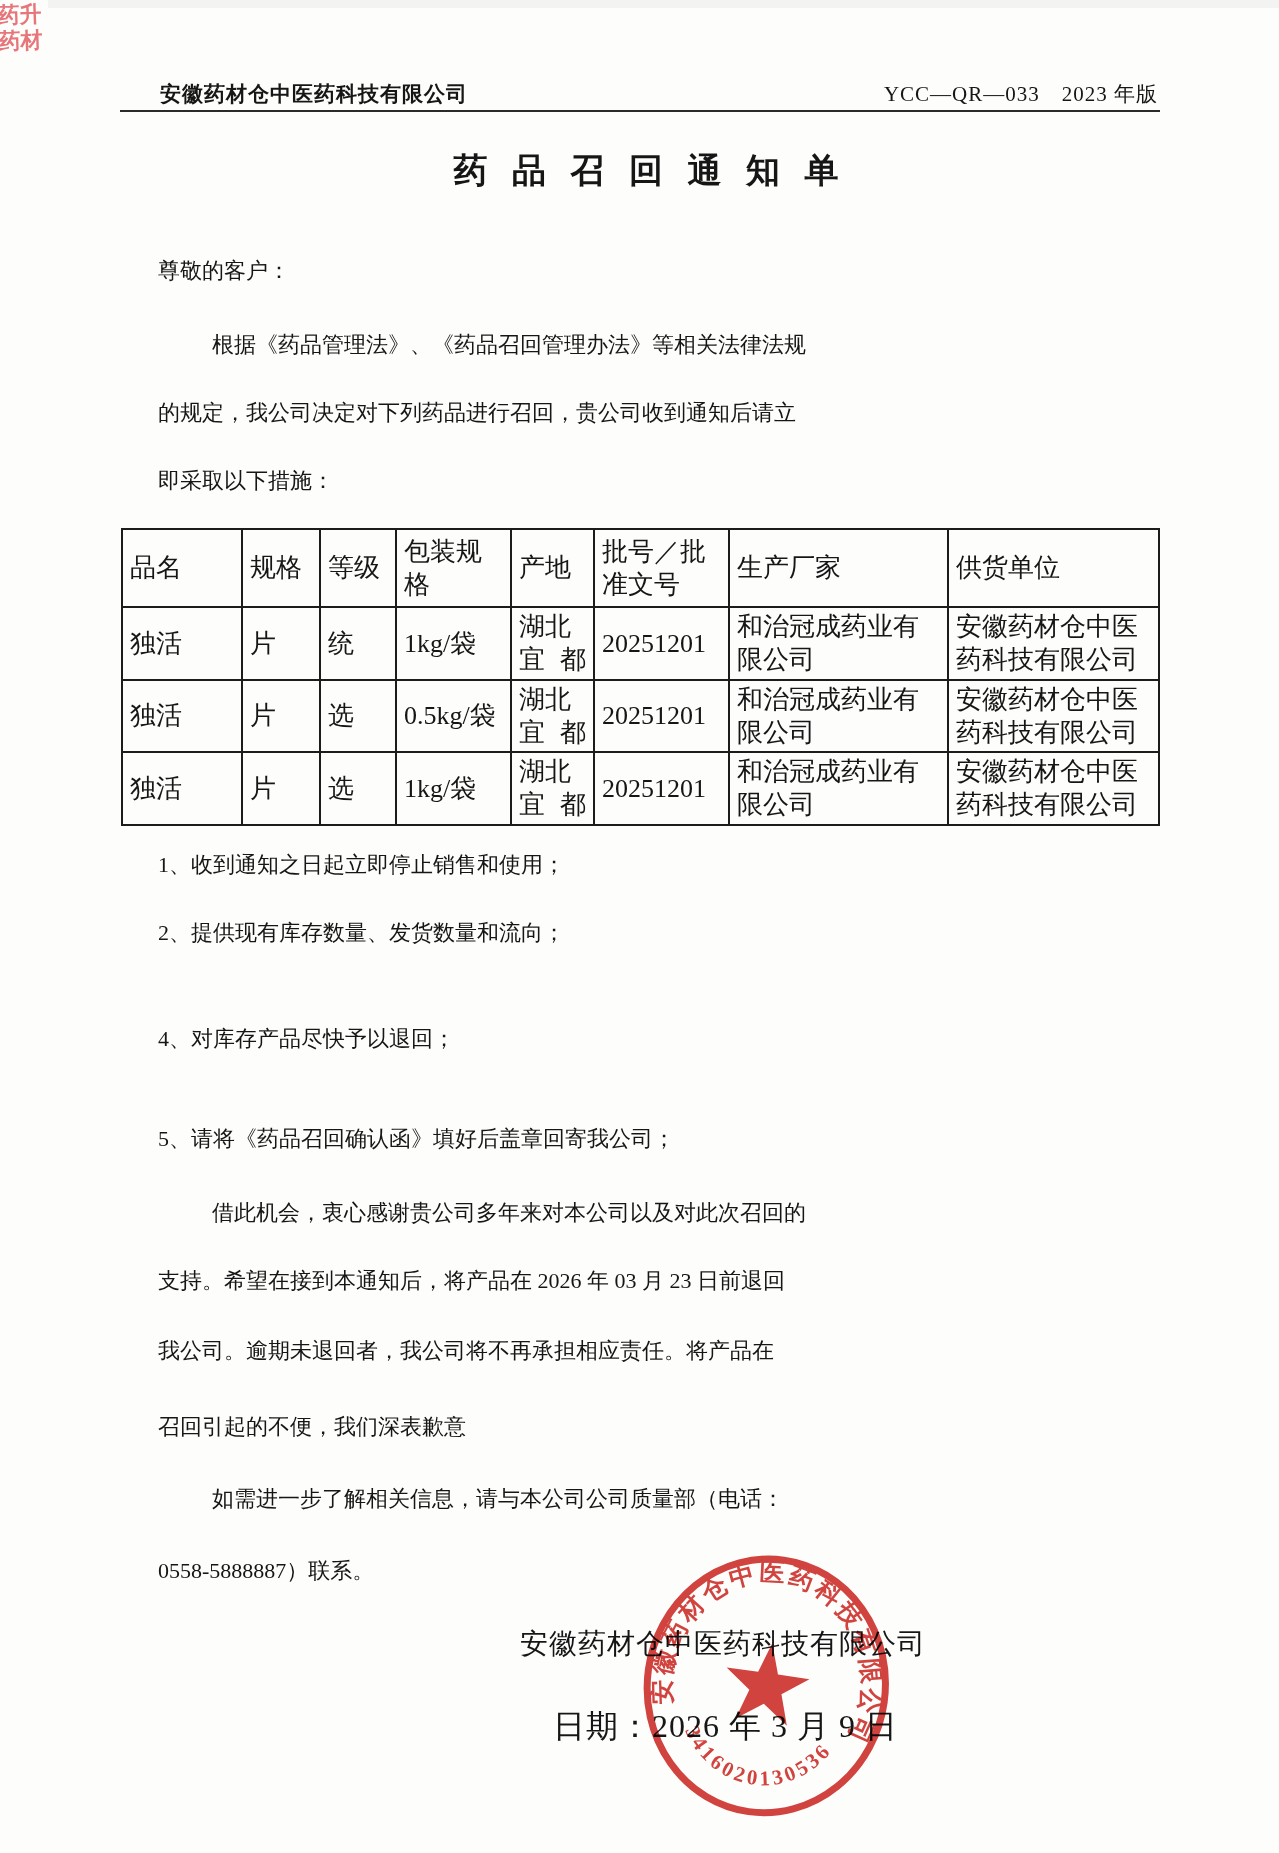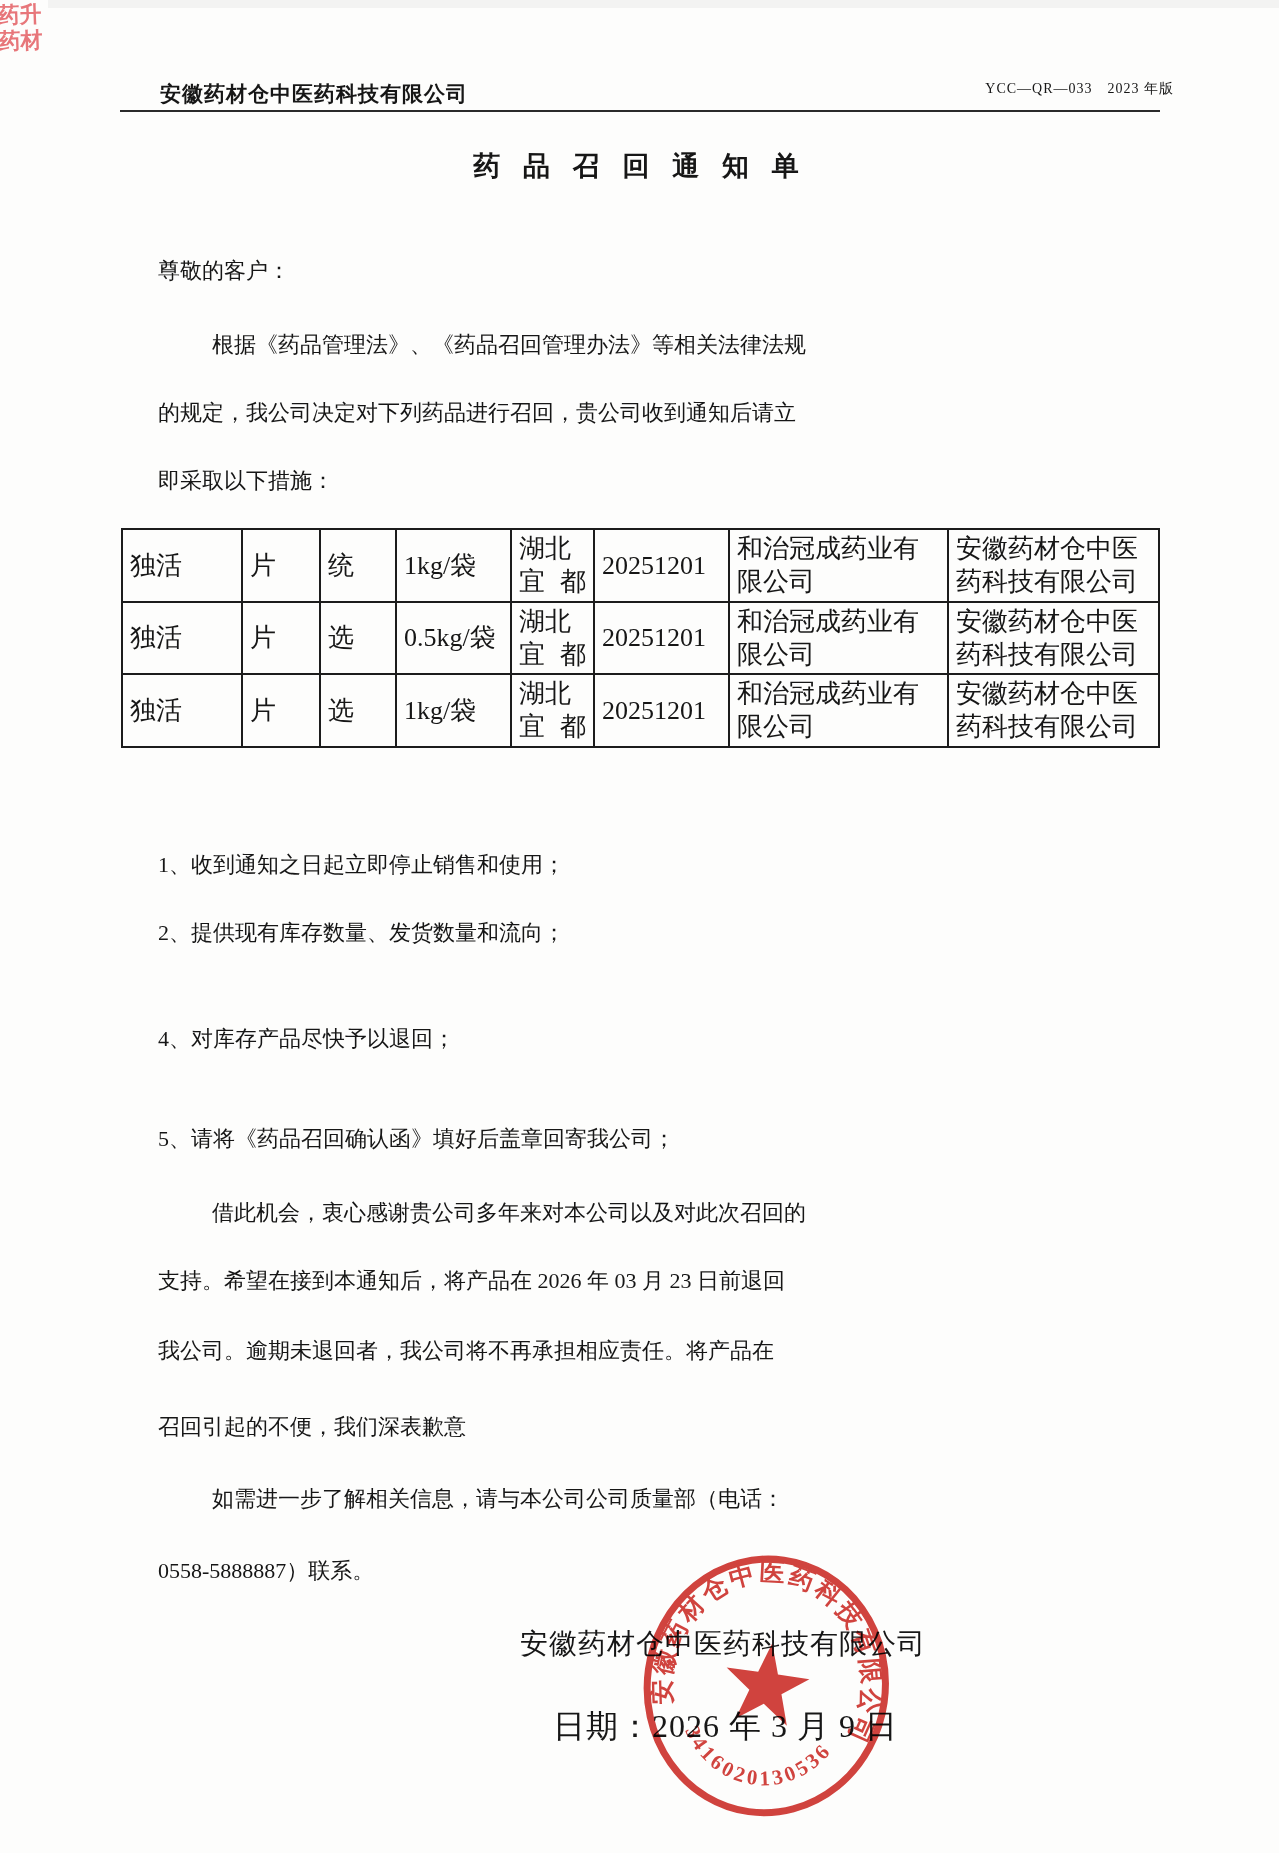--- a/index.html
+++ b/index.html
@@ -6,25 +6,25 @@
   .page{
     position:relative;width:1279px;height:1853px;background:#fdfdfc;overflow:hidden;
     font-family:"Liberation Serif","DejaVu Serif",serif;color:#161616;
   }
   .top-edge{position:absolute;top:0;left:48px;right:0;height:8px;background:#f3f3f2;}
   .corner-marks{
     position:absolute;left:-2px;top:2px;color:#e2555a;opacity:.8;
     font-size:22px;font-weight:bold;line-height:26px;transform:rotate(-2deg);
   }
   .hdr-company{position:absolute;left:160px;top:80px;font-size:21px;font-weight:bold;letter-spacing:1px;}
-  .hdr-code{position:absolute;right:105px;top:80px;font-size:14px;letter-spacing:1px;}
+  .hdr-code{position:absolute;right:121px;top:80px;font-size:21px;letter-spacing:1px;}
   .hdr-rule{position:absolute;left:120px;top:110px;width:1040px;border-top:2.5px solid #2b2b2b;}
   .title{
-    position:absolute;left:120px;top:148px;width:1040px;text-align:center;
-    font-size:27px;font-weight:bold;letter-spacing:8px;
+    position:absolute;left:130px;top:148px;width:1040px;text-align:center;
+    font-size:34px;font-weight:bold;letter-spacing:8px;
   }
   .line{position:absolute;left:158px;width:900px;font-size:22px;white-space:nowrap;}
   .indent{padding-left:54px;}
   table.recall{
     position:absolute;left:121px;top:528px;width:1037px;
     border-collapse:collapse;table-layout:fixed;font-size:26px;
   }
   table.recall th,table.recall td{
     border:2.5px solid #1c1c1c;padding:2px 7px;line-height:1.28;
     vertical-align:middle;font-weight:normal;text-align:left;overflow:hidden;
@@ -66,20 +66,30 @@
       <col style="width:120px">
         <col style="width:78px">
         <col style="width:76px">
         <col style="width:115px">
       <col style="width:83px">
         <col style="width:135px">
         <col style="width:219px">
         <col style="width:211px">
     </colgroup>
     <tbody>
+        <tr style="height:78px">
+      <th>品名</th>
+      <th>规格</th>
+      <th>等级</th>
+      <th class="jh">包装规格</th>
+      <th>产地</th>
+      <th class="jh">批号／批准文号</th>
+      <th>生产厂家</th>
+      <th>供货单位</th>
+    </tr>
     <tr style="height:71px">
       <td class="cc">独活</td>
       <td class="cc">片</td>
       <td class="cc">统</td>
       <td>1kg/袋</td>
       <td class="jc">湖北宜都</td>
       <td>20251201</td>
       <td>和治冠成药业有限公司</td>
       <td>安徽药材仓中医药科技有限公司</td>
     </tr>

